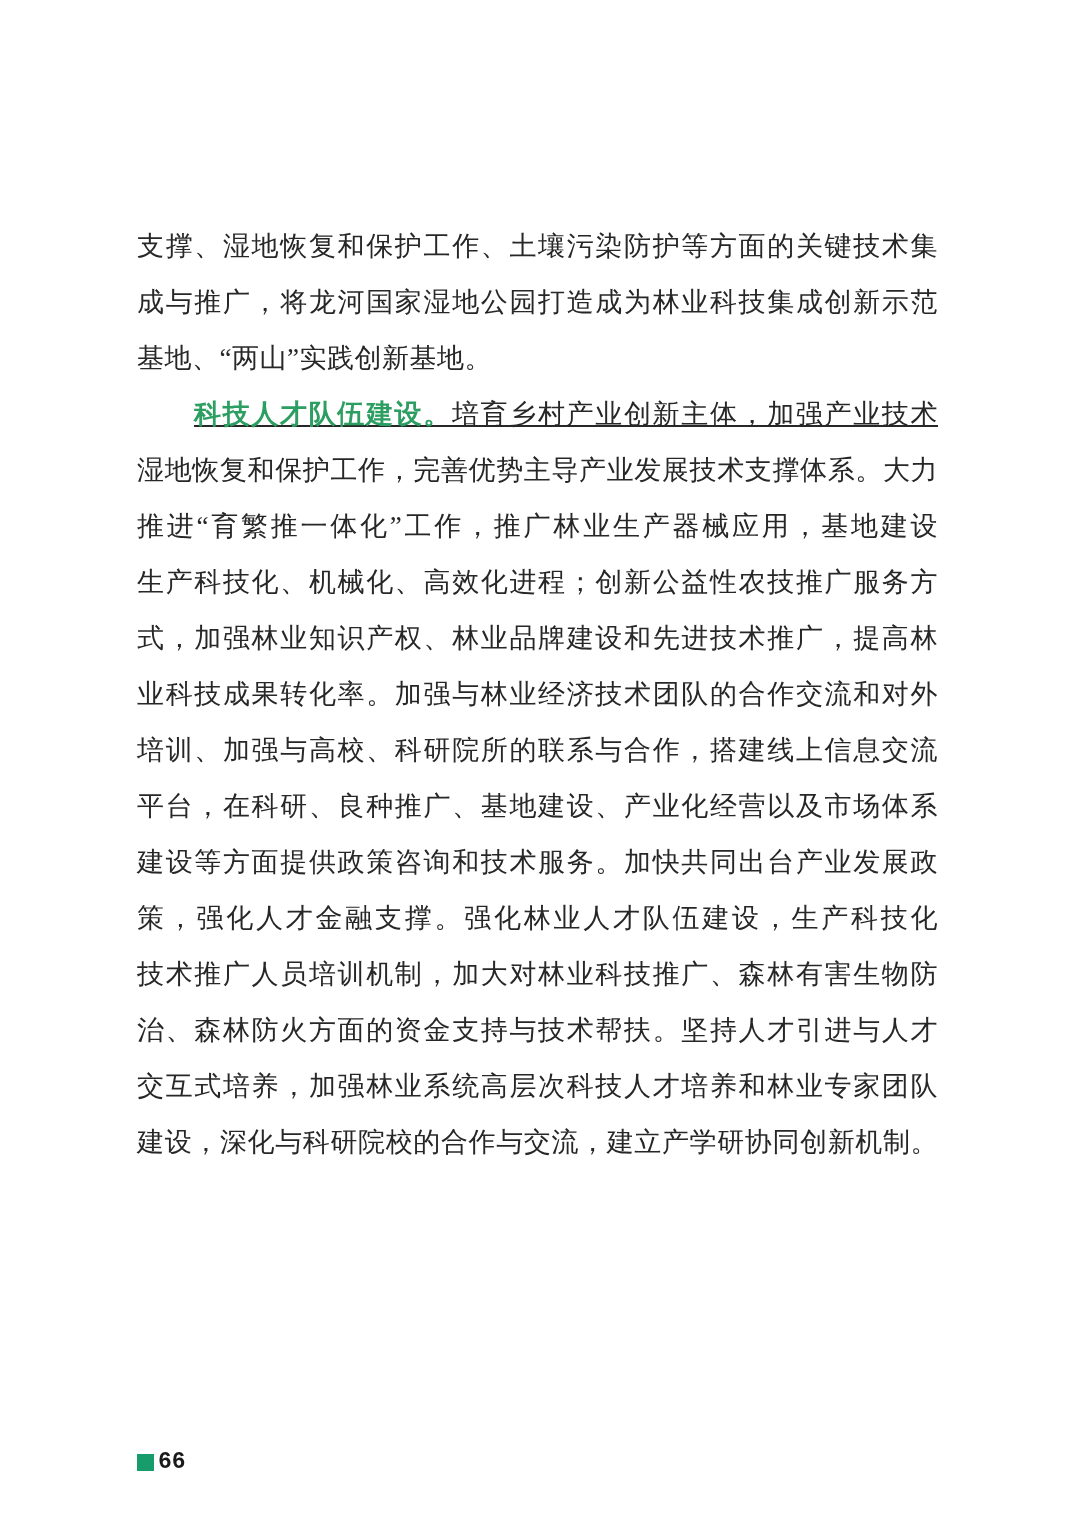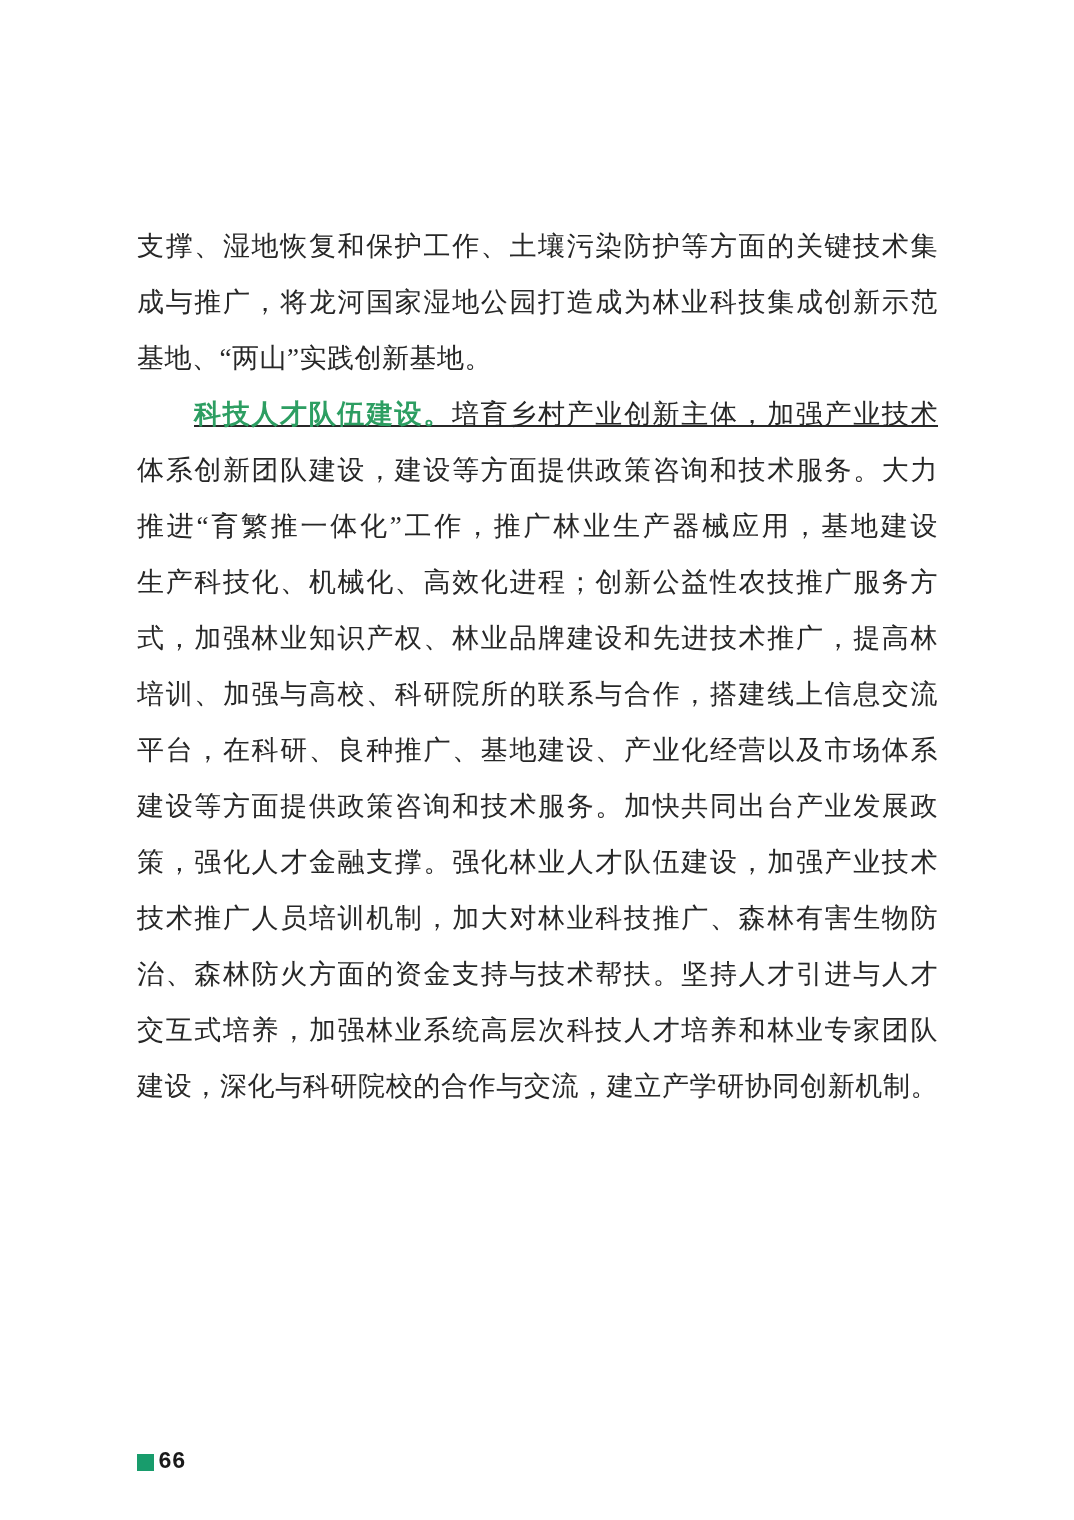--- a/index.html
+++ b/index.html
@@ -70,28 +70,29 @@
 </style>
 </head>
 <body>
 
 <div class="page">
   <div class="body-text">
       <div class="line justify"><span class="seg-body">支撑、湿地恢复和保护工作、土壤污染防护等方面的关键技术集</span></div>
       <div class="line justify"><span class="seg-body">成与推广，将龙河国家湿地公园打造成为林业科技集成创新示范</span></div>
       <div class="line"><span class="seg-body">基地、“两山”实践创新基地。</span></div>
       <div class="line justify indent"><span class="seg-heading">科技人才队伍建设。</span><span class="seg-body">培育乡村产业创新主体，加强产业技术</span></div>
-      <div class="line justify"><span class="seg-body">体系创新团队建设，建设等方面提供政策咨询和技术服务。大力</span></div>
+      <div class="line justify"><span class="seg-body">湿地恢复和保护工作，完善优势主导产业发展技术支撑体系。大力</span></div>
       <div class="line justify"><span class="seg-body">推进“育繁推一体化”工作，推广林业生产器械应用，基地建设</span></div>
       <div class="line justify"><span class="seg-body">生产科技化、机械化、高效化进程；创新公益性农技推广服务方</span></div>
       <div class="line justify"><span class="seg-body">式，加强林业知识产权、林业品牌建设和先进技术推广，提高林</span></div>
+      <div class="line justify"><span class="seg-body">业科技成果转化率。加强与林业经济技术团队的合作交流和对外</span></div>
       <div class="line justify"><span class="seg-body">培训、加强与高校、科研院所的联系与合作，搭建线上信息交流</span></div>
       <div class="line justify"><span class="seg-body">平台，在科研、良种推广、基地建设、产业化经营以及市场体系</span></div>
       <div class="line justify"><span class="seg-body">建设等方面提供政策咨询和技术服务。加快共同出台产业发展政</span></div>
-      <div class="line justify"><span class="seg-body">策，强化人才金融支撑。强化林业人才队伍建设，加强产业技术</span></div>
+      <div class="line justify"><span class="seg-body">策，强化人才金融支撑。强化林业人才队伍建设，生产科技化</span></div>
       <div class="line justify"><span class="seg-body">技术推广人员培训机制，加大对林业科技推广、森林有害生物防</span></div>
       <div class="line justify"><span class="seg-body">治、森林防火方面的资金支持与技术帮扶。坚持人才引进与人才</span></div>
       <div class="line justify"><span class="seg-body">交互式培养，加强林业系统高层次科技人才培养和林业专家团队</span></div>
       <div class="line justify"><span class="seg-body">建设，深化与科研院校的合作与交流，建立产学研协同创新机制。</span></div>
     </div>
   <div class="footer">
     <span class="square"></span>
     <span class="pageno">66</span>
   </div>
 </div>

